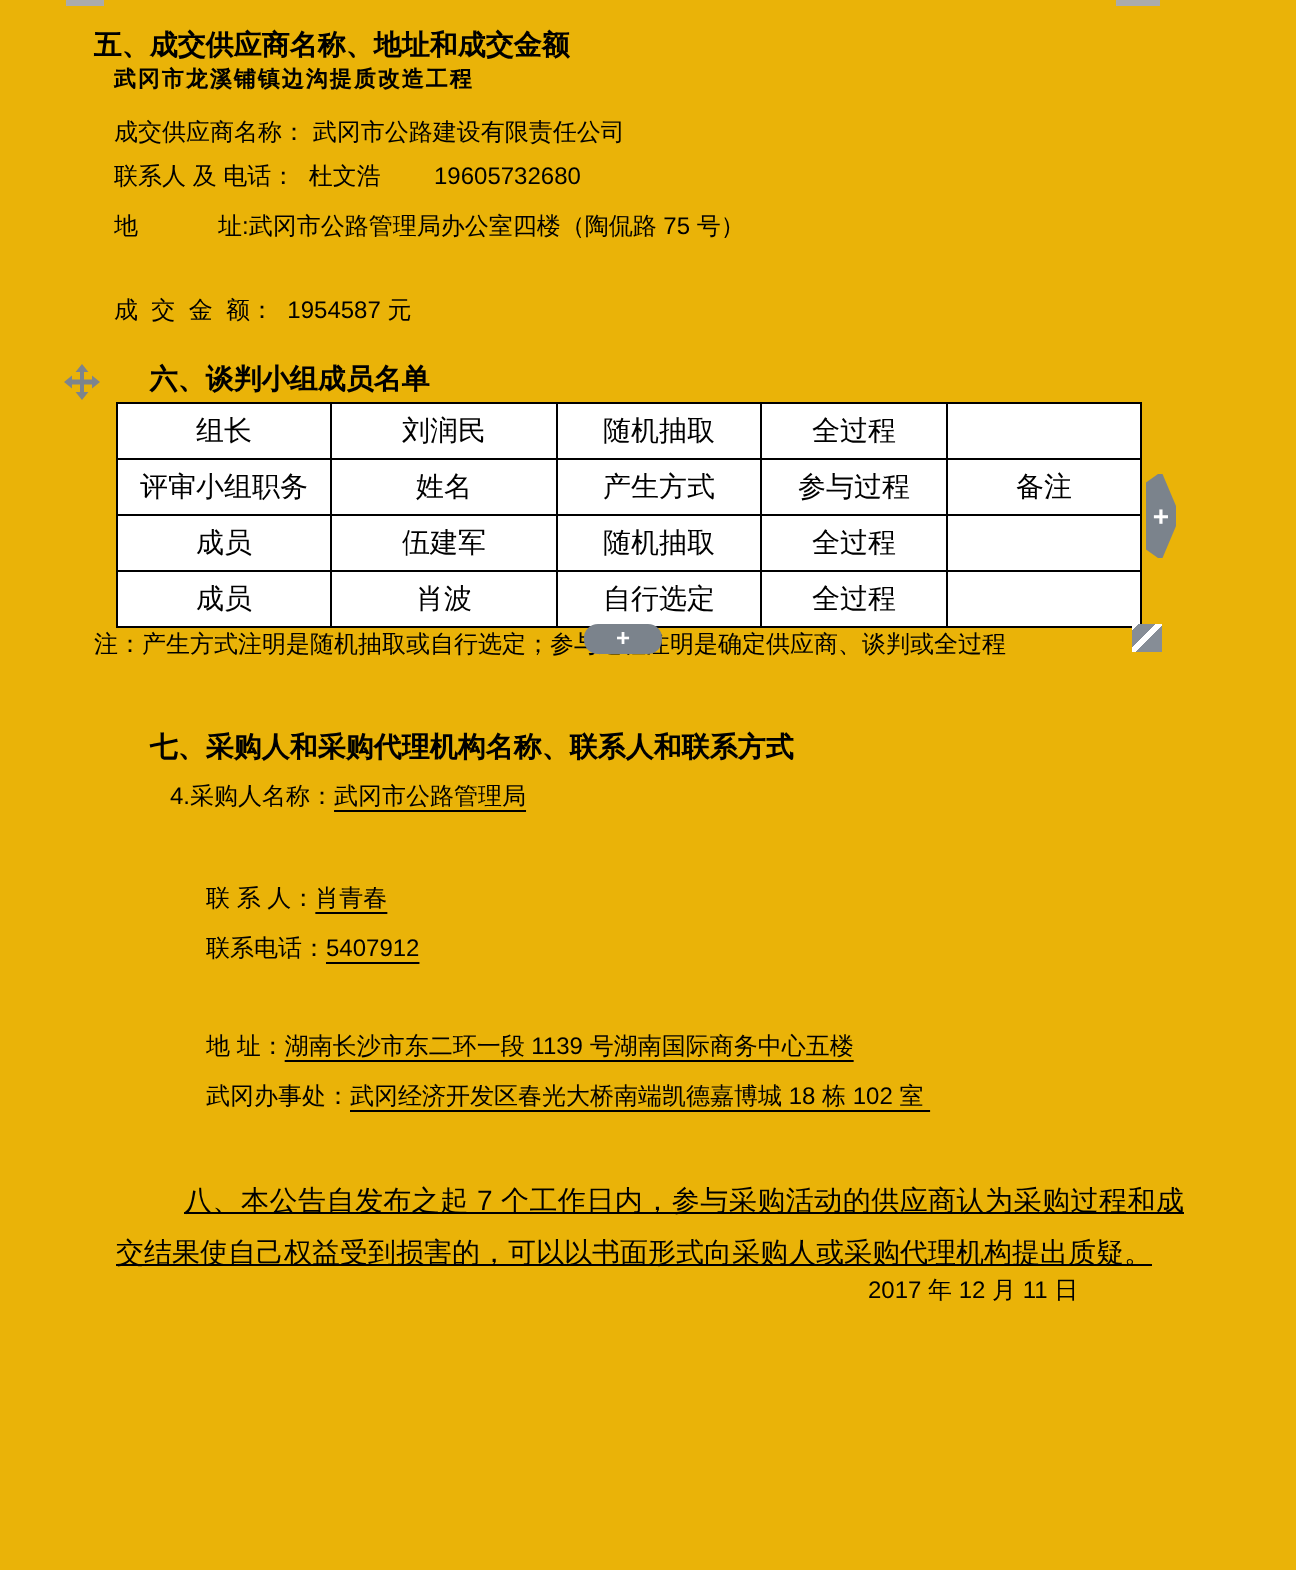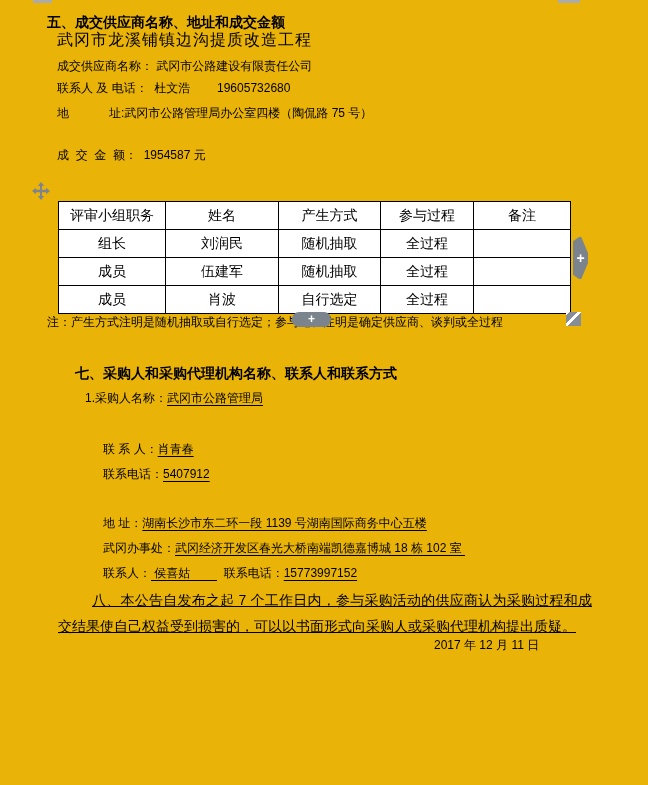--- a/index.html
+++ b/index.html
@@ -5,21 +5,21 @@
   html,body { margin:0; padding:0; background:#ffffff; }
   .page {
     position:relative; width:648px; height:785px; background:#eab308;
     font-family:"Liberation Sans","DejaVu Sans",sans-serif; color:#000;
     overflow:hidden;
     padding-left:10px;
   }
   .abs { position:absolute; white-space:pre; line-height:18px; }
   .h  { font-weight:bold; font-size:14px; }
   .t14 { font-size:12px; }
-  .t17 { font-size:16px; letter-spacing:1px; }
+  .t17 { font-size:11px; letter-spacing:1px;font-weight:bold; }
   .u { text-decoration:underline; text-underline-offset:3px; }
   .mark { position:absolute; top:0; height:3px; background:#ababab; }
 
   table.roster { border-collapse:collapse; table-layout:fixed; background:#fff; }
   table.roster td {
     border:1px solid #000; text-align:center; vertical-align:middle;
     font-size:14px; height:27px; padding:0; overflow:hidden;
   }
 
   .move-handle { position:absolute; left:32px; top:182px; width:18px; height:18px; }
@@ -56,49 +56,50 @@
   <div class="mark" style="left:33px; width:19px;"></div>
   <div class="mark" style="left:558px; width:22px;"></div>
 
   <div class="abs h" style="left:47px; top:13px;">五、成交供应商名称、地址和成交金额</div>
   <div class="abs t17" style="left:57px; top:31px;">武冈市龙溪铺镇边沟提质改造工程</div>
   <div class="abs t14" style="left:57px; top:57px;">成交供应商名称： 武冈市公路建设有限责任公司</div>
   <div class="abs t14" style="left:57px; top:79px;">联系人 及 电话：  杜文浩        19605732680</div>
   <div class="abs t14" style="left:57px; top:104px;">地            址:武冈市公路管理局办公室四楼（陶侃路 75 号）</div>
   <div class="abs t14" style="left:57px; top:130px;margin-top:16px;">成  交  金  额：  1954587 元</div>
 
+  <div class="abs h" style="left:75px; top:180px;">六、谈判小组成员名单</div>
 
   <div class="move-handle">
     <svg viewBox="0 0 18 18" width="18" height="18">
       <path fill="#7d848d" d="M9 0 L12.2 4 H10 V7.8 H14 V5.8 L18 9 L14 12.2 V10.2 H10 V14 H12.2 L9 18 L5.8 14 H8 V10.2 H4 V12.2 L0 9 L4 5.8 V7.8 H8 V4 H5.8 Z"></path>
     </svg>
   </div>
 
   <table class="roster" style="position:absolute; left:58px; top:201px; width:512px;">
     <colgroup>
       <col style="width:107px">
         <col style="width:113px">
         <col style="width:102px">
         <col style="width:93px">
         <col style="width:97px">
     </colgroup>
     <tbody>
       <tr>
+        <td>组长</td>
+        <td>刘润民</td>
+        <td>随机抽取</td>
+        <td>全过程</td>
+        <td></td>
+      </tr>
+      <tr>
         <td>评审小组职务</td>
         <td>姓名</td>
         <td>产生方式</td>
         <td>参与过程</td>
         <td>备注</td>
-      </tr>
-      <tr>
-        <td>组长</td>
-        <td>刘润民</td>
-        <td>随机抽取</td>
-        <td>全过程</td>
-        <td></td>
       </tr>
       <tr>
         <td>成员</td>
         <td>伍建军</td>
         <td>随机抽取</td>
         <td>全过程</td>
         <td></td>
       </tr>
       <tr>
         <td>成员</td>
@@ -111,31 +112,30 @@
   </table>
 
   <div class="side-handle">+</div>
 
   <div class="abs t14" style="left:47px; top:313px;">注：产生方式注明是随机抽取或自行选定；参与过程注明是确定供应商、谈判或全过程</div>
   <div class="mini-plus">+</div>
   <div class="resize-handle"></div>
 
   <div class="abs h" style="left:75px; top:364px;">七、采购人和采购代理机构名称、联系人和联系方式</div>
 
-  <div class="abs t14" style="left:85px; top:389px;"><span>1.采购人名称：</span><span class="u">武冈市公路管理局</span></div>
+  <div class="abs t14" style="left:85px; top:389px;"><span>4.采购人名称：</span><span class="u">武冈市公路管理局</span></div>
 
 
   <div class="abs t14" style="left:103px; top:440px;"><span>联 系 人：</span><span class="u">肖青春</span></div>
 
   <div class="abs t14" style="left:103px; top:465px;"><span>联系电话：</span><span class="u">5407912</span></div>
 
 
   <div class="abs t14" style="left:103px; top:514px;"><span>地 址：</span><span class="u">湖南长沙市东二环一段 1139 号湖南国际商务中心五楼</span></div>
 
   <div class="abs t14" style="left:103px; top:539px;"><span>武冈办事处：</span><span class="u">武冈经济开发区春光大桥南端凯德嘉博城 18 栋 102 室 </span></div>
 
-  <div class="abs t14" style="left:103px; top:564px;"><span>联系人：</span><span class="u"> 侯喜姑        </span><span>  联系电话：</span><span class="u">15773997152</span></div>
 
   <div class="para">八、本公告自发布之起 7 个工作日内，参与采购活动的供应商认为采购过程和成交结果使自己权益受到损害的，可以以书面形式向采购人或采购代理机构提出质疑。</div>
 
   <div class="abs t14" style="left:434px; top:636px;">2017 年 12 月 11 日</div>
 
 </div>
 
 </body></html>

